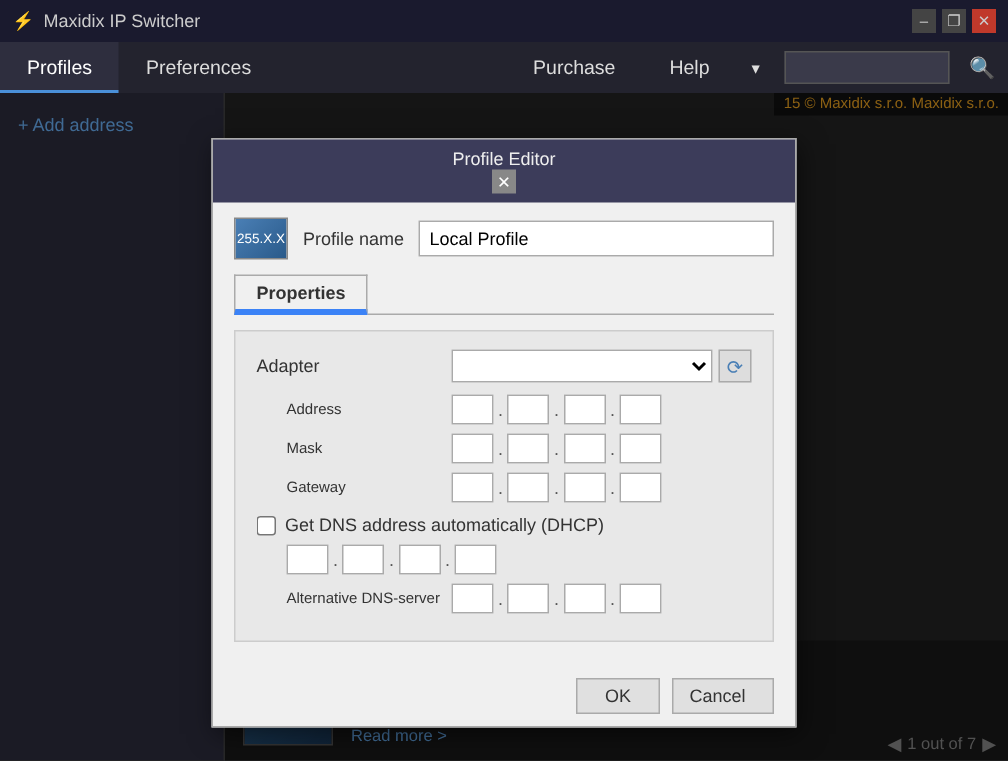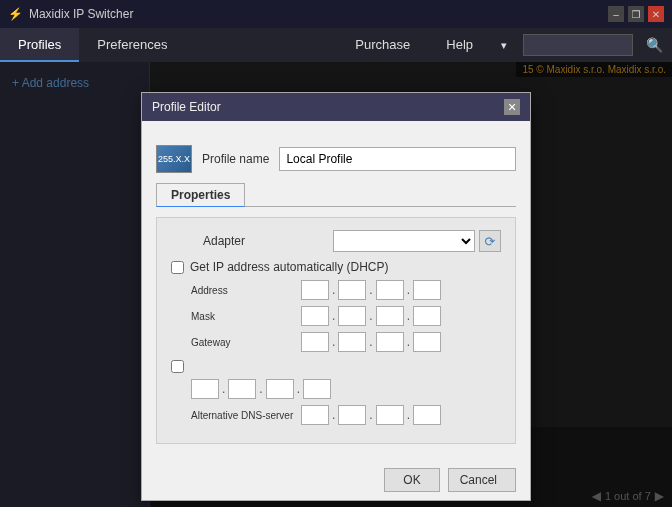--- a/index.html
+++ b/index.html
@@ -234,35 +234,36 @@
       box-shadow: 2px 4px 16px rgba(0,0,0,0.5);
     }
     .dialog-titlebar {
       background: #3c3c5a;
       color: #eee;
       padding: 6px 10px;
       display: flex;
       align-items: center;
       justify-content: space-between;
       font-size: 12px;
+      flex-direction: column;
     }
     .dialog-close {
       width: 16px;
       height: 16px;
       background: #888;
       color: #fff;
       border: none;
       font-size: 11px;
       cursor: pointer;
       display: flex;
       align-items: center;
       justify-content: center;
     }
     .dialog-body {
-      padding: 24px 14px 14px;
+      padding: 10px 14px 14px;
     }
     .profile-name-row {
       display: flex;
       align-items: center;
       gap: 10px;
       margin-bottom: 10px;
     }
     .profile-icon {
       width: 36px;
       height: 28px;
@@ -300,39 +301,38 @@
       cursor: pointer;
       background: #ddd;
       border: 1px solid #aaa;
       border-bottom: none;
       color: #333;
       margin-right: 2px;
     }
     .dialog-tab.active {
       background: #f0f0f0;
       font-weight: bold;
-      border-bottom: 1px solid #3b82f6;
+      border-bottom: 4px solid #3b82f6;
       margin-bottom: -1px;
     }
     .form-section {
       background: #e8e8e8;
       border: 1px solid #ccc;
       padding: 12px 14px;
     }
     .form-row {
       display: flex;
       align-items: center;
       margin-bottom: 8px;
     }
     .form-row label {
       width: 130px;
       font-size: 12px;
       color: #333;
       flex-shrink: 0;
-      margin-left: 32px;
     }
     .adapter-select {
       flex: 1;
       height: 22px;
       border: 1px solid #aaa;
       background: #fff;
       font-size: 11px;
       padding: 0 4px;
     }
     .refresh-btn {
@@ -511,24 +511,20 @@
         </div>
 
         <div class="form-section">
 
           <div class="form-row">
             <label>Adapter</label>
             <select class="adapter-select"></select>
             <button class="refresh-btn" title="Refresh">⟳</button>
           </div>
 
-          <div class="checkbox-row">
-            <input type="checkbox" id="dhcp-ip" style="">
-            <label for="dhcp-ip">Get IP address automatically (DHCP)</label>
-          </div>
 
           <div class="ip-field-row">
             <span class="ip-field-label">Address</span>
             <div class="ip-input-group">
               <input class="ip-octet" type="text" style="">
               <span class="ip-dot">.</span>
               <input class="ip-octet" type="text" style="">
               <span class="ip-dot">.</span>
               <input class="ip-octet" type="text" style="">
               <span class="ip-dot">.</span>
@@ -559,20 +555,21 @@
               <input class="ip-octet" type="text" style="">
               <span class="ip-dot">.</span>
               <input class="ip-octet" type="text" style="">
             </div>
           </div>
 
           <div class="dns-section">
 
             <div class="checkbox-row">
               <input type="checkbox" id="dhcp-dns" style="">
+              <label for="dhcp-dns">Get DNS address automatically (DHCP)</label>
             </div>
 
             <div class="ip-field-row">
               <div class="ip-input-group">
                 <input class="ip-octet" type="text" style="">
                 <span class="ip-dot">.</span>
                 <input class="ip-octet" type="text" style="">
                 <span class="ip-dot">.</span>
                 <input class="ip-octet" type="text" style="">
                 <span class="ip-dot">.</span>

